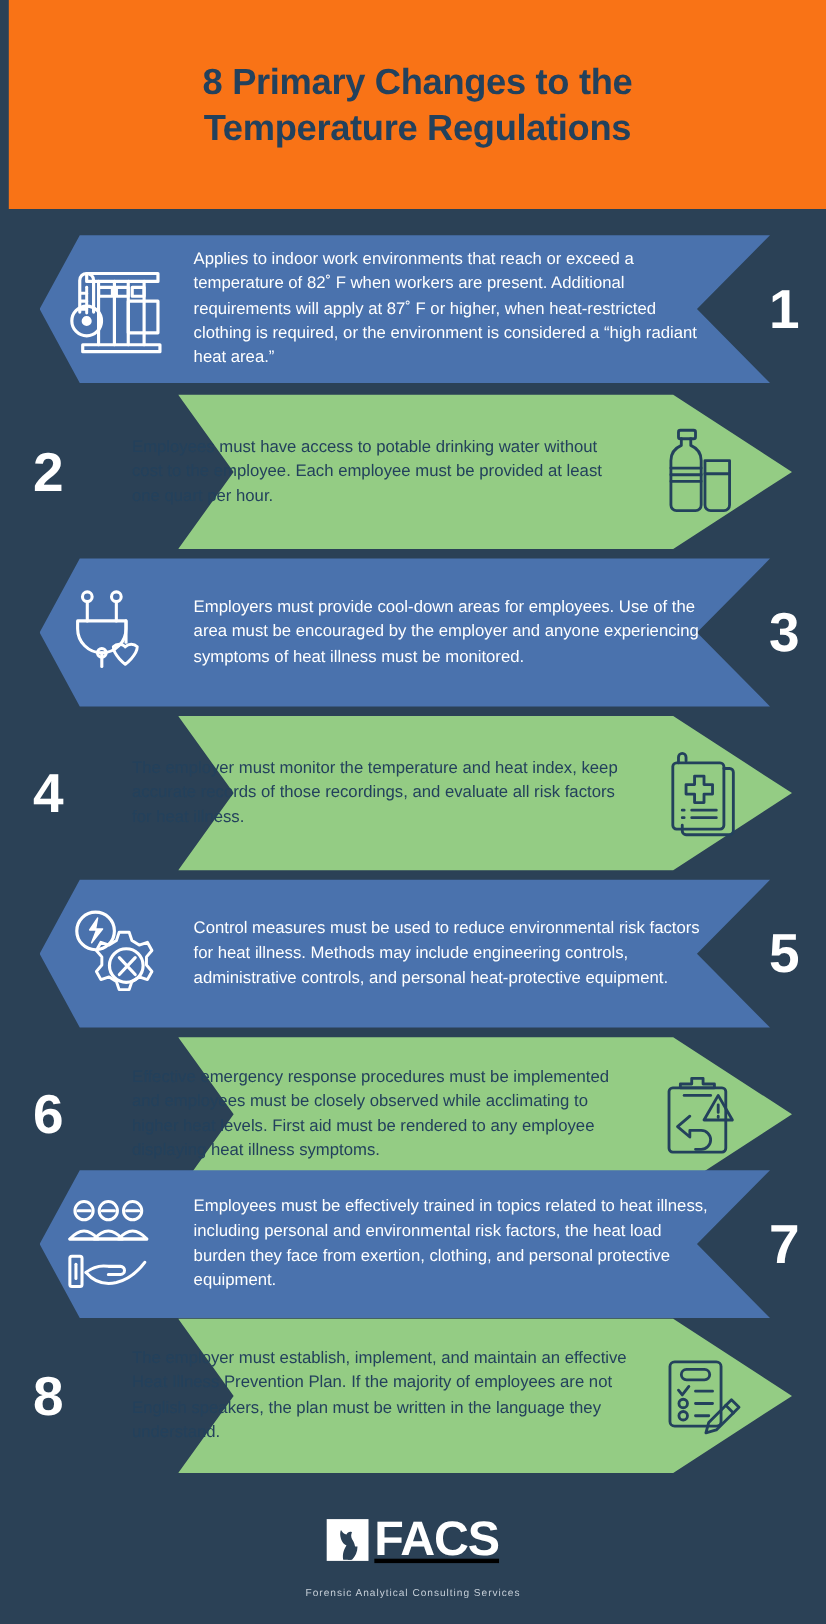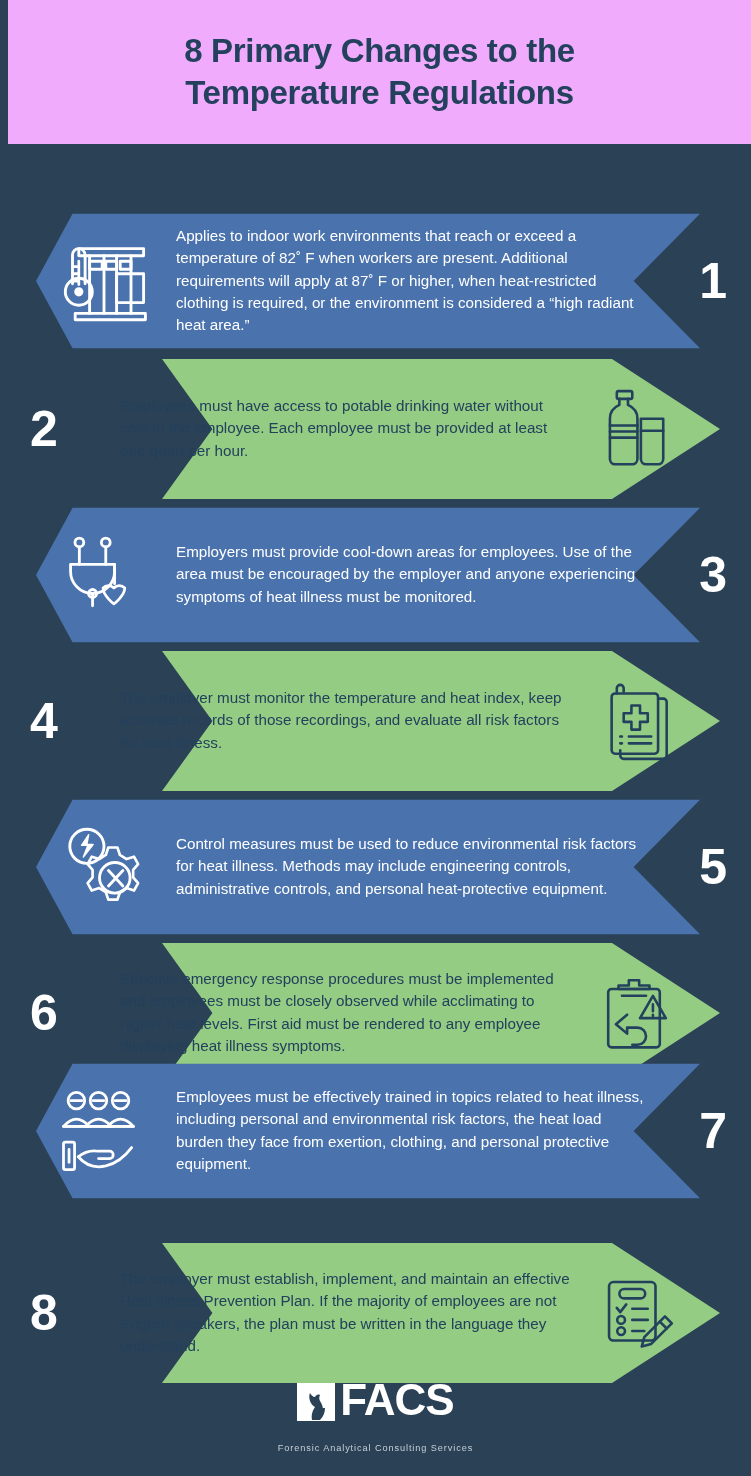--- a/index.html
+++ b/index.html
@@ -18,22 +18,22 @@
     background: #2b4156;
     overflow: hidden;
   }
 
   
   .header-banner {
     position: absolute;
     left: 8px;
     top: 0;
     width: 743px;
-    height: 144px;
-    background: #f0abfc;
+    height: 190px;
+    background: #f97316;
     display: flex;
     align-items: center;
     justify-content: center;
   }
   .header-title {
     width: 620px;
     text-align: center;
     color: #23415c;
     font-size: 33px;
     font-weight: bold;
@@ -158,22 +158,23 @@
     bottom: 0;
     width: 751px;
     height: 120px;
     display: flex;
     flex-direction: column;
     align-items: center;
     justify-content: center;
   }
   .logo-row {
     display: flex;
-    align-items: flex-end;
+    align-items: center;
     gap: 5px;
+    text-decoration: underline;
   }
   .logo-mark {
     width: 38px;
     height: 38px;
     background: #ffffff;
     display: flex;
     align-items: flex-end;
     justify-content: center;
   }
   .logo-word {
@@ -321,21 +322,21 @@
         <rect x="6" y="62" width="12" height="30" rx="2"></rect>
         <path d="M12 70 v14"></path>
         <path d="M22 78 q10 -8 22 -6 h12 a4 4 0 0 1 0 8 h-12"></path>
         <path d="M22 78 q12 14 30 10 q16 -4 28 -20"></path>
       </svg>
     </div>
     <p class="row-text">Employees must be effectively trained in topics related to heat illness, including personal and environmental risk factors, the heat load burden they face from exertion, clothing, and personal protective equipment.</p>
     <div class="row-number">7</div>
   </div>
 
-  <div class="row green" style="top:1240px;padding-left:28px;">
+  <div class="row green" style="top:1196px;padding-left:28px;">
     <div class="arrow"></div>
     <div class="row-icon">
       <svg width="86" height="86" viewBox="0 0 100 100" fill="none" stroke="#23415c" stroke-width="3" stroke-linecap="round" stroke-linejoin="round">
         <path d="M26 14 h44 a5 5 0 0 1 5 5 v58 a5 5 0 0 1 -5 5 h-44 a5 5 0 0 1 -5 -5 v-58 a5 5 0 0 1 5 -5 z"></path>
         <rect x="33" y="22" width="30" height="11" rx="5.5"></rect>
         <path d="M30 44 l4 5 l7 -9"></path>
         <circle cx="35" cy="58" r="4.5"></circle>
         <circle cx="35" cy="71" r="4.5"></circle>
         <path d="M48 45 h18 M48 58 h18 M48 71 h14"></path>
         <path d="M86 54 l8 8 l-24 24 l-11 3 l3 -11 z"></path>

